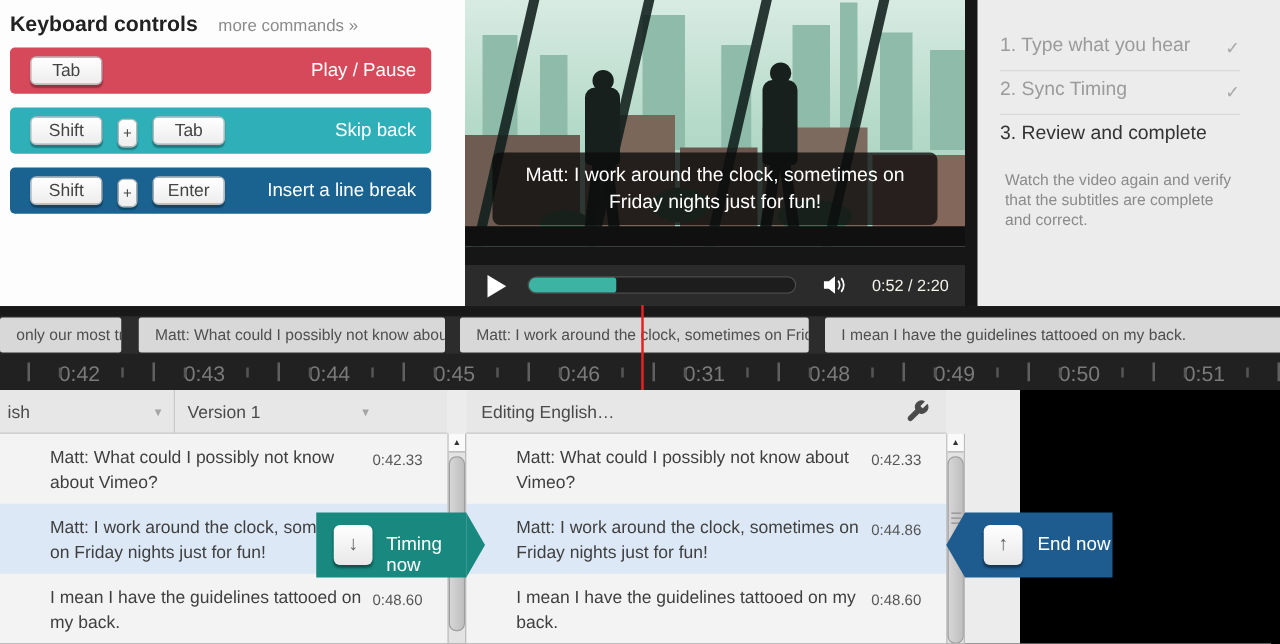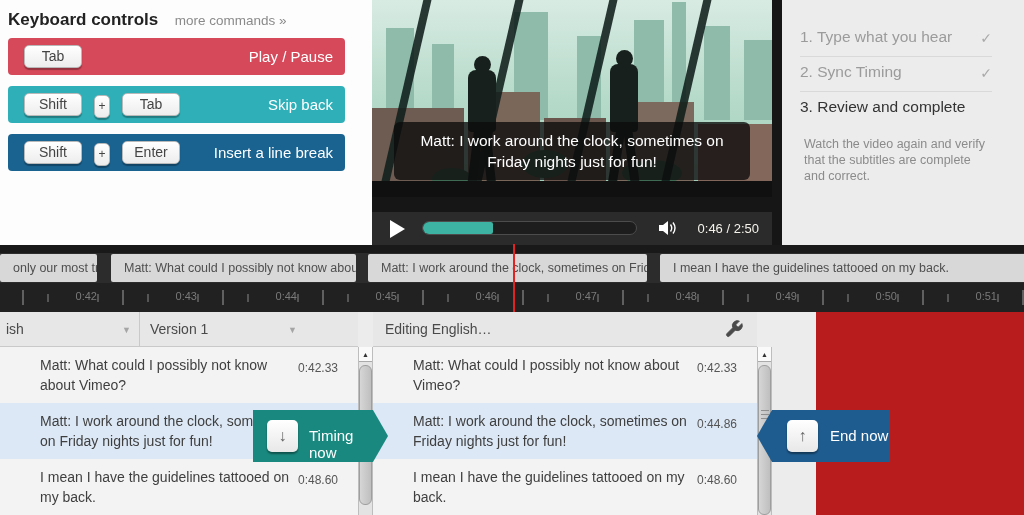--- a/index.html
+++ b/index.html
@@ -1,18 +1,18 @@
 <!DOCTYPE html>
 <html><head>
 <meta charset="utf-8">
 <style>
   * { margin:0; padding:0; box-sizing:border-box; }
   html,body { background:#dcdcdc; }
   body { font-family:"Liberation Sans","DejaVu Sans",sans-serif; }
-  .app { position:relative; width:1024px; height:515px; overflow:hidden; background:#b91c1c;text-decoration:underline; }
+  .app { position:relative; width:1024px; height:515px; overflow:hidden; background:#000000;text-decoration:underline; }
 
   
   .left-panel { position:absolute; left:0; top:0; width:372px; height:245px; background:#fdfdfd; }
   .kp-head { padding:10px 8px 8px 8px; }
   .kp-title { display:inline; font-size:17px; font-weight:bold; color:#222; }
   .kp-more { display:inline; margin-left:12px; font-size:13.5px; color:#8a8a8a; text-decoration:none; cursor:pointer; }
   .shortcut { position:relative; margin:0 0 11px 8px; width:337px; height:37px; border-radius:4px; padding:7px 0 0 16px; }
   .key { display:inline-block; vertical-align:top; width:58px; text-align:center; font-size:14px; color:#444;
          background:linear-gradient(#ffffff,#ededed); border:1px solid #b9b9b9; border-radius:5px;
          padding:2px 0 3px 0; box-shadow:0 2px 1px rgba(0,0,0,.3); margin-right:12px; }
@@ -58,21 +58,21 @@
   
   .timeline { position:absolute; left:0; top:245px; width:1024px; height:67px; background:#2c2c2c; }
   .tl-topstrip { position:absolute; left:0; top:0; width:1024px; height:8px; background:#191919; }
   .tl-segments { position:absolute; left:0; top:8px; width:1024px; height:30px; }
   .tl-seg { position:absolute; top:1px; height:28px; background:#d8d8d8; border-radius:2px; color:#4f4f4f; font-size:12.5px;
             line-height:28px; padding-left:13px; white-space:nowrap; overflow:hidden; cursor:pointer; }
   .tl-ruler { position:absolute; left:0; top:38px; width:1024px; height:29px; background:#212121; }
   .tick { position:absolute; width:2px; background:#555; }
   .tick.short { top:11px; height:8px; }
   .tick.tall { top:7px; height:15px; background:#606060; }
-  .tl-label { position:absolute; top:7px; width:50px; text-align:right; color:#7a7a7a; font-size:11px; }
+  .tl-label { position:absolute; top:7px; width:50px; text-align:left; color:#7a7a7a; font-size:17px; }
   .playhead { position:absolute; left:513px; top:244px; width:2px; height:68px; background:#e32222; z-index:6; cursor:ew-resize; }
 
   
   .bottom { position:absolute; left:0; top:312px; width:816px; height:203px; background:#ececec; }
   .col { position:absolute; top:0; height:203px; background:#f3f3f3; }
   .col-left { left:0; width:358px; }
   .col-mid { left:373px; width:384px; }
   .col-header { position:relative; height:35px; background:#e7e7e7; border-bottom:1px solid #c9c9c9; }
   .hdr-text { position:absolute; top:9px; font-size:14px; color:#4a4a4a; cursor:pointer; }
   .caret { position:absolute; top:13px; font-size:9px; color:#a5a5a5; cursor:pointer; }
@@ -171,21 +171,21 @@
       <div class="progress">
         <div class="progress-fill" id="progress-fill" style="width: 33%;"></div>
       </div>
       <div class="volume">
         <svg width="20" height="16" viewBox="0 0 20 16">
           <polygon points="0,5 4,5 9,1 9,15 4,11 0,11" fill="#fff"></polygon>
           <path d="M11.5 4.5 q2.5 3.5 0 7" stroke="#fff" stroke-width="1.4" fill="none"></path>
           <path d="M14 2.5 q4 5.5 0 11" stroke="#fff" stroke-width="1.4" fill="none"></path>
         </svg>
       </div>
-      <div class="time-display">0:46 / 2:50</div>
+      <div class="time-display">0:52 / 2:20</div>
     </div>
   </div>
 
   <div class="right-panel">
     <div id="steps">
         <div class="step"><span class="step-label">1. Type what you hear</span><span class="step-check">✓</span></div>
         <div class="step"><span class="step-label">2. Sync Timing</span><span class="step-check">✓</span></div>
         <div class="step active"><span class="step-label">3. Review and complete</span></div>
       </div>
     <p class="review-text">Watch the video again and verify that the subtitles are complete and correct.</p>
@@ -213,21 +213,21 @@
         <i class="tick short" style="left: 247px;"></i>
         <i class="tick short" style="left: 297px;"></i>
         <span class="tl-label" style="left: 347px;">0:45</span>
         <i class="tick tall" style="left: 322px;"></i>
         <i class="tick short" style="left: 347px;"></i>
         <i class="tick short" style="left: 397px;"></i>
         <span class="tl-label" style="left: 447px;">0:46</span>
         <i class="tick tall" style="left: 422px;"></i>
         <i class="tick short" style="left: 447px;"></i>
         <i class="tick short" style="left: 497px;"></i>
-        <span class="tl-label" style="left: 547px;">0:47</span>
+        <span class="tl-label" style="left: 547px;">0:31</span>
         <i class="tick tall" style="left: 522px;"></i>
         <i class="tick short" style="left: 547px;"></i>
         <i class="tick short" style="left: 597px;"></i>
         <span class="tl-label" style="left: 647px;">0:48</span>
         <i class="tick tall" style="left: 622px;"></i>
         <i class="tick short" style="left: 647px;"></i>
         <i class="tick short" style="left: 697px;"></i>
         <span class="tl-label" style="left: 747px;">0:49</span>
         <i class="tick tall" style="left: 722px;"></i>
         <i class="tick short" style="left: 747px;"></i>

